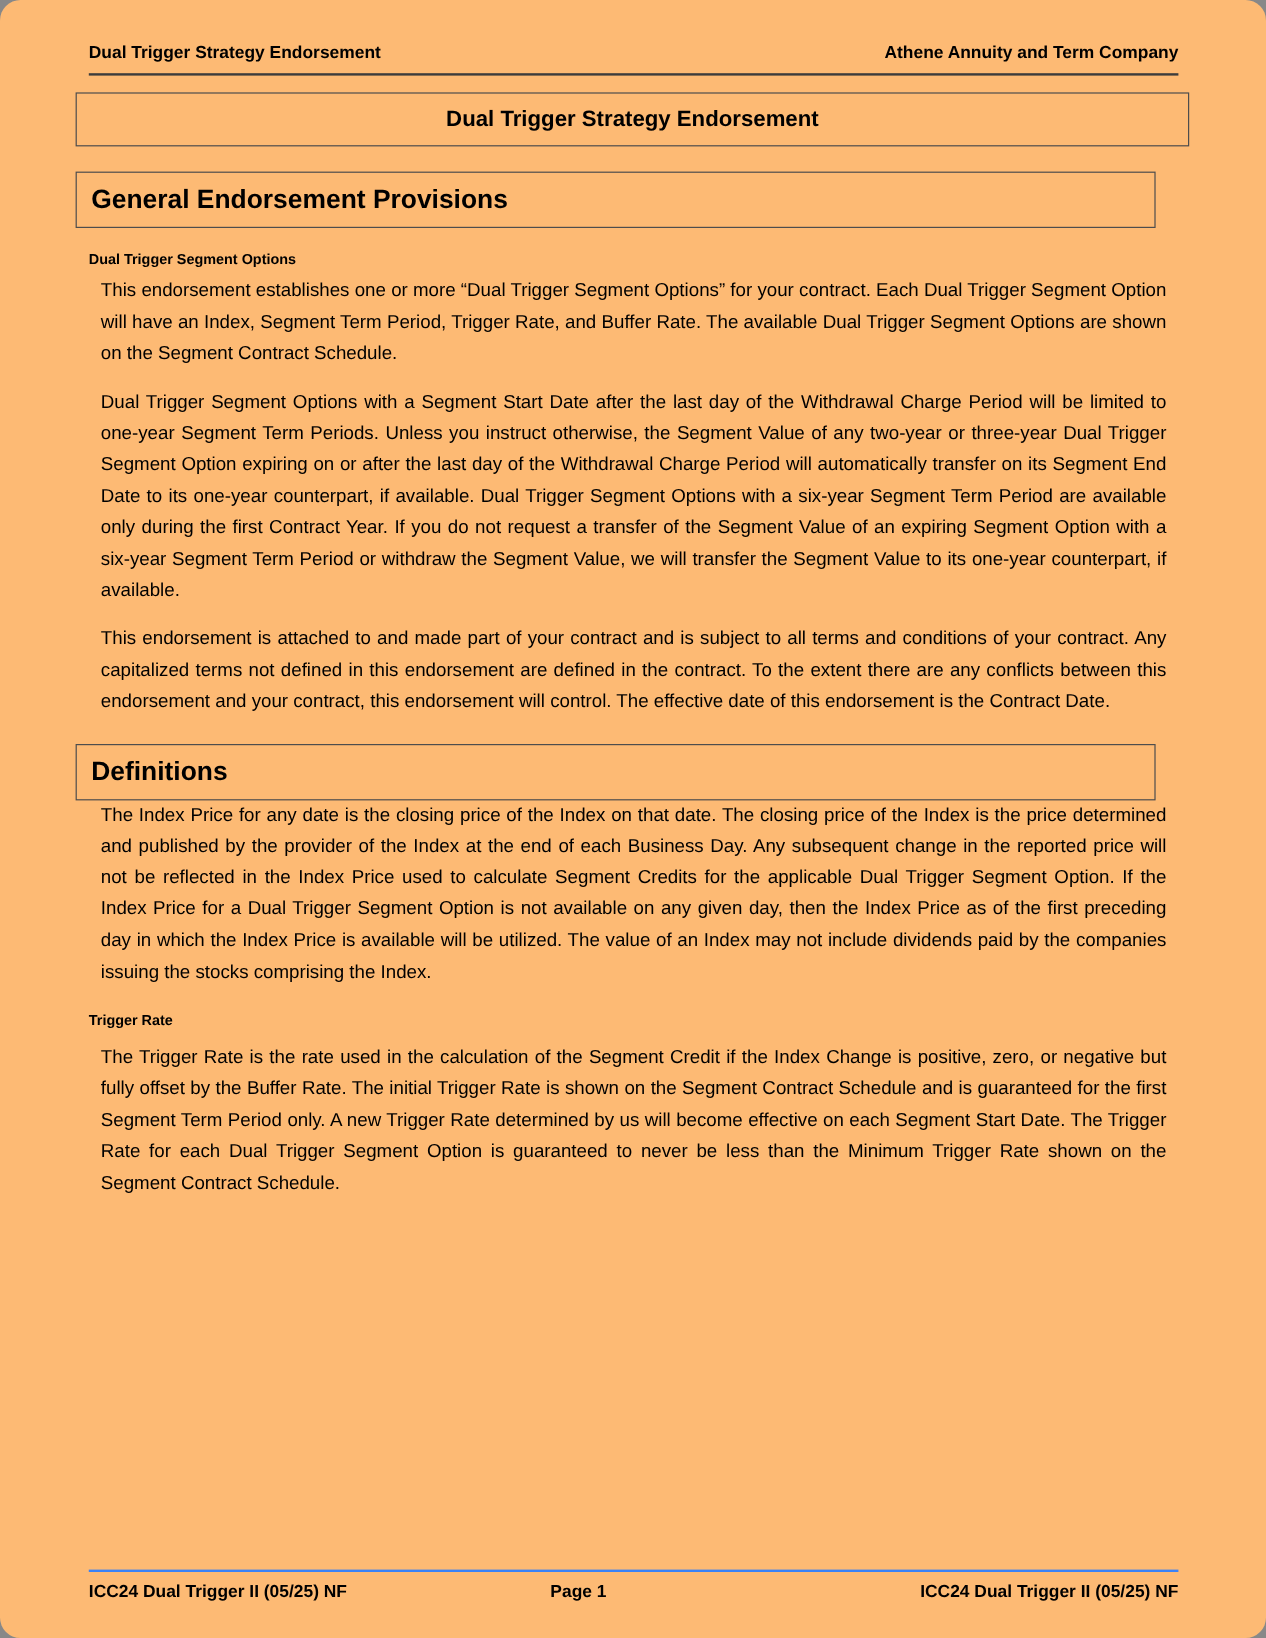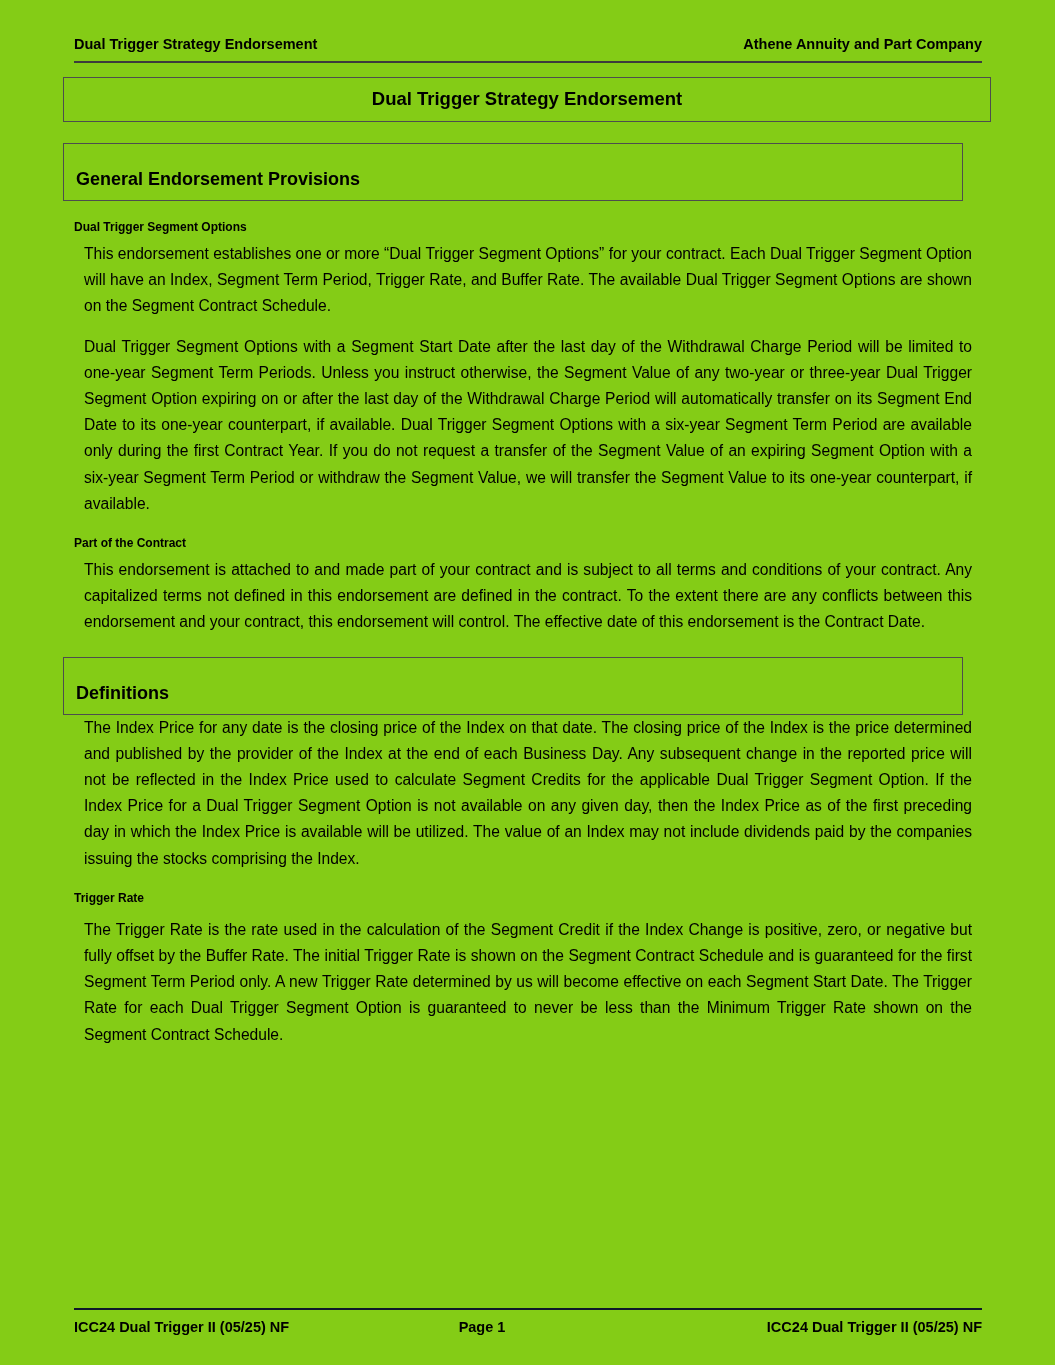--- a/index.html
+++ b/index.html
@@ -2,24 +2,25 @@
 <html><head>
 <meta charset="utf-8">
 <style>
   * { margin: 0; padding: 0; box-sizing: border-box; }
   html, body { background: #888; }
   .page {
     position: relative;
     width: 1055px;
     height: 1365px;
     margin: 0 auto;
-    background: #84cc16;
+    background: #fdba74;
     font-family: "Liberation Sans", sans-serif;
     color: #000000;
     overflow: hidden;
+    border-radius: 17px;
   }
   .running-header {
     display: flex;
     justify-content: space-between;
     margin: 36px 73px 0 74px;
     font-size: 14.5px;
     font-weight: bold;
   }
   .header-rule {
     margin: 9px 73px 0 74px;
@@ -29,22 +30,22 @@
     margin: 14px 64px 0 63px;
     border: 1.5px solid #4d4d4d;
     padding: 10px 0 11px;
     text-align: center;
     font-size: 18.5px;
     font-weight: bold;
   }
   .section-box {
     margin: 21px 92px 0 63px;
     border: 1.5px solid #4d4d4d;
-    padding: 25px 12px 10px;
-    font-size: 18px;
+    padding: 9px 12px 10px;
+    font-size: 22px;
     font-weight: bold;
   }
   .content {
     margin: 0 73px 0 74px;
   }
   .subheading {
     font-size: 12px;
     font-weight: bold;
     margin: 19px 0 7px;
   }
@@ -52,52 +53,51 @@
     font-size: 15.6px;
     line-height: 26.2px;
     text-align: justify;
     margin: 0 10px 14px;
   }
   .footer {
     position: absolute;
     left: 74px;
     right: 73px;
     bottom: 30px;
-    border-top: 2px solid #0f172a;
+    border-top: 2px solid #3b82f6;
     padding-top: 9px;
     display: grid;
     grid-template-columns: 1fr auto 1fr;
     font-size: 14.5px;
     font-weight: bold;
   }
   .footer .f-left   { text-align: left; }
   .footer .f-center { text-align: center; transform: translateX(-46px); }
   .footer .f-right  { text-align: right; }
 </style>
 </head>
 <body>
 
 <div class="page">
 
   <div class="running-header">
     <span>Dual Trigger Strategy Endorsement</span>
-    <span>Athene Annuity and Part Company</span>
+    <span>Athene Annuity and Term Company</span>
   </div>
   <div class="header-rule"></div>
 
   <div class="title-box">Dual Trigger Strategy Endorsement</div>
 
   <div class="section-box">General Endorsement Provisions</div>
 
   <div class="content">
     <div class="subheading">Dual Trigger Segment Options</div>
     <p>This endorsement establishes one or more “Dual Trigger Segment Options” for your contract. Each Dual Trigger Segment Option will have an Index, Segment Term Period, Trigger Rate, and Buffer Rate. The available Dual Trigger Segment Options are shown on the Segment Contract Schedule.</p>
     <p>Dual Trigger Segment Options with a Segment Start Date after the last day of the Withdrawal Charge Period will be limited to one-year Segment Term Periods. Unless you instruct otherwise, the Segment Value of any two-year or three-year Dual Trigger Segment Option expiring on or after the last day of the Withdrawal Charge Period will automatically transfer on its Segment End Date to its one-year counterpart, if available. Dual Trigger Segment Options with a six-year Segment Term Period are available only during the first Contract Year. If you do not request a transfer of the Segment Value of an expiring Segment Option with a six-year Segment Term Period or withdraw the Segment Value, we will transfer the Segment Value to its one-year counterpart, if available.</p>
 
-    <div class="subheading">Part of the Contract</div>
     <p>This endorsement is attached to and made part of your contract and is subject to all terms and conditions of your contract. Any capitalized terms not defined in this endorsement are defined in the contract. To the extent there are any conflicts between this endorsement and your contract, this endorsement will control. The effective date of this endorsement is the Contract Date.</p>
   </div>
 
   <div class="section-box">Definitions</div>
 
   <div class="content">
     <p>The Index Price for any date is the closing price of the Index on that date. The closing price of the Index is the price determined and published by the provider of the Index at the end of each Business Day. Any subsequent change in the reported price will not be reflected in the Index Price used to calculate Segment Credits for the applicable Dual Trigger Segment Option. If the Index Price for a Dual Trigger Segment Option is not available on any given day, then the Index Price as of the first preceding day in which the Index Price is available will be utilized. The value of an Index may not include dividends paid by the companies issuing the stocks comprising the Index.</p>
 
     <div class="subheading" style="margin-bottom:12px;">Trigger Rate</div>
     <p>The Trigger Rate is the rate used in the calculation of the Segment Credit if the Index Change is positive, zero, or negative but fully offset by the Buffer Rate. The initial Trigger Rate is shown on the Segment Contract Schedule and is guaranteed for the first Segment Term Period only. A new Trigger Rate determined by us will become effective on each Segment Start Date. The Trigger Rate for each Dual Trigger Segment Option is guaranteed to never be less than the Minimum Trigger Rate shown on the Segment Contract Schedule.</p>

